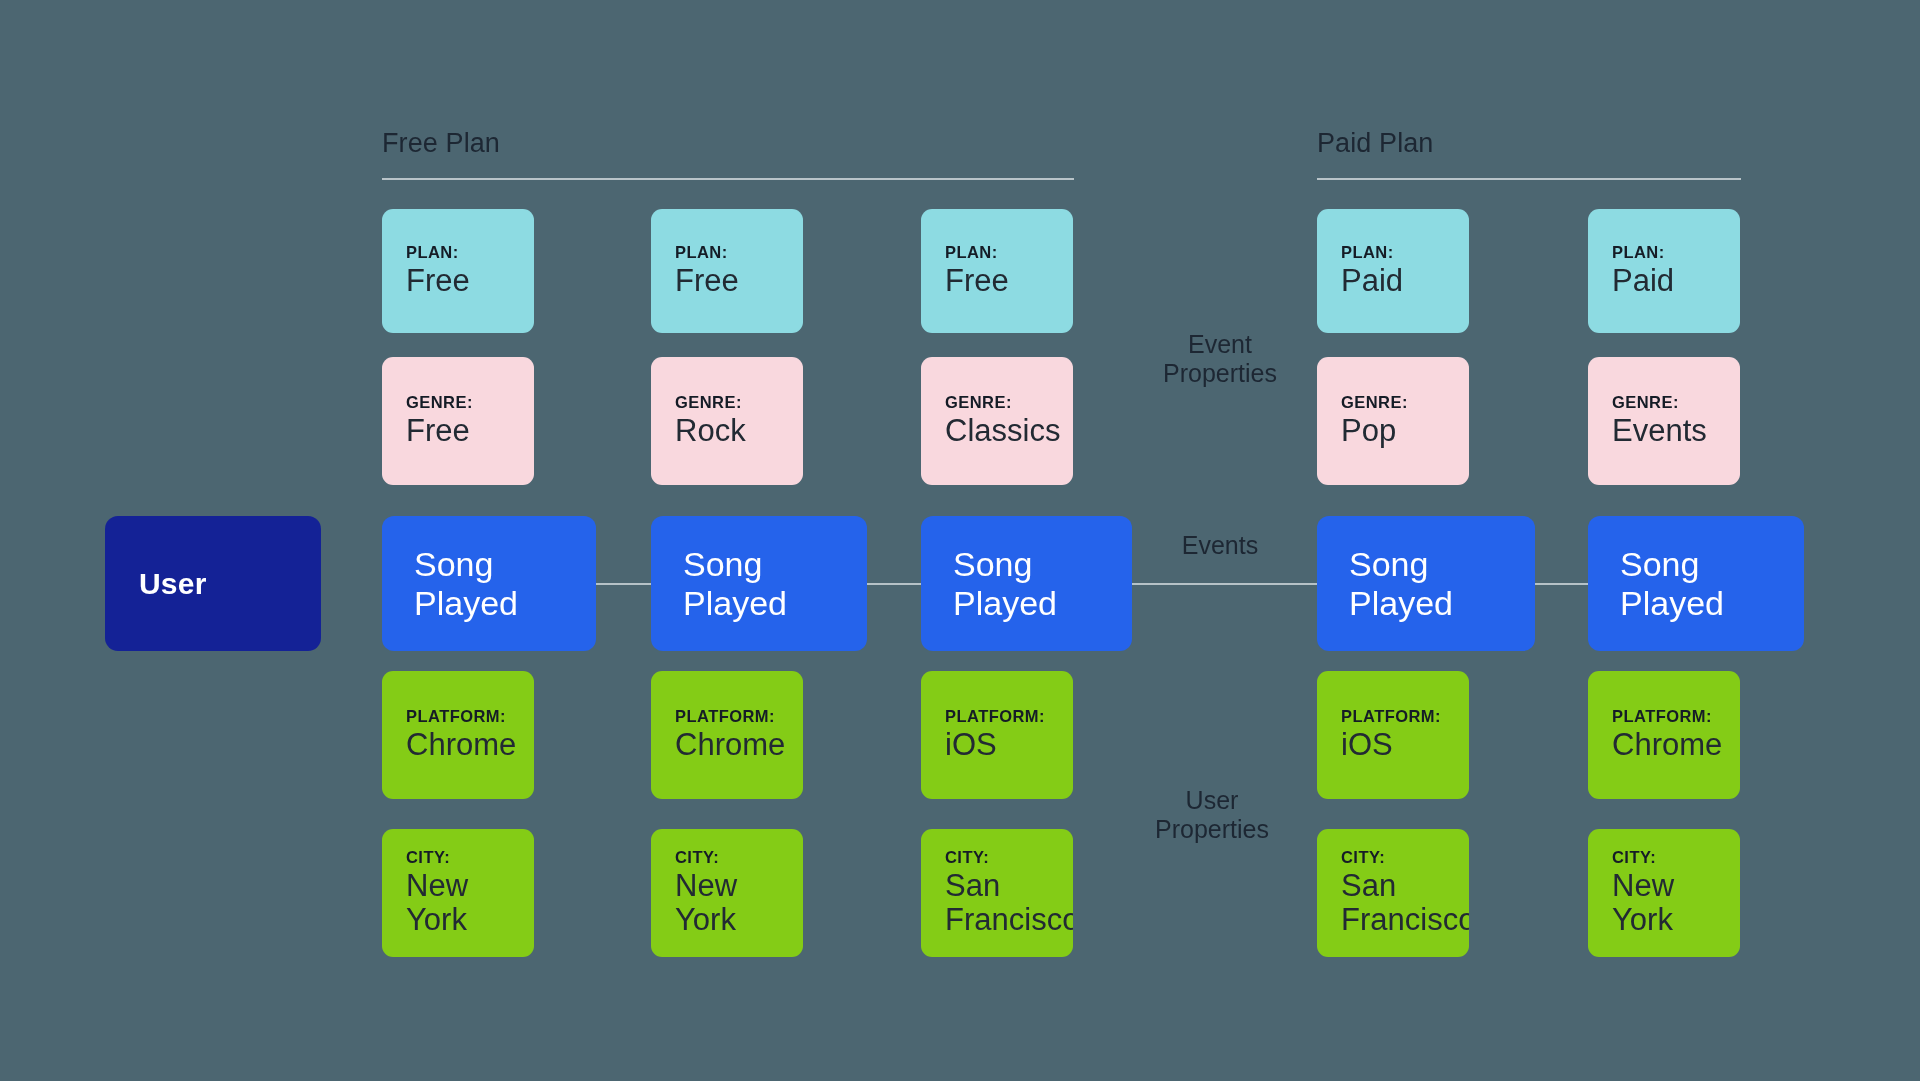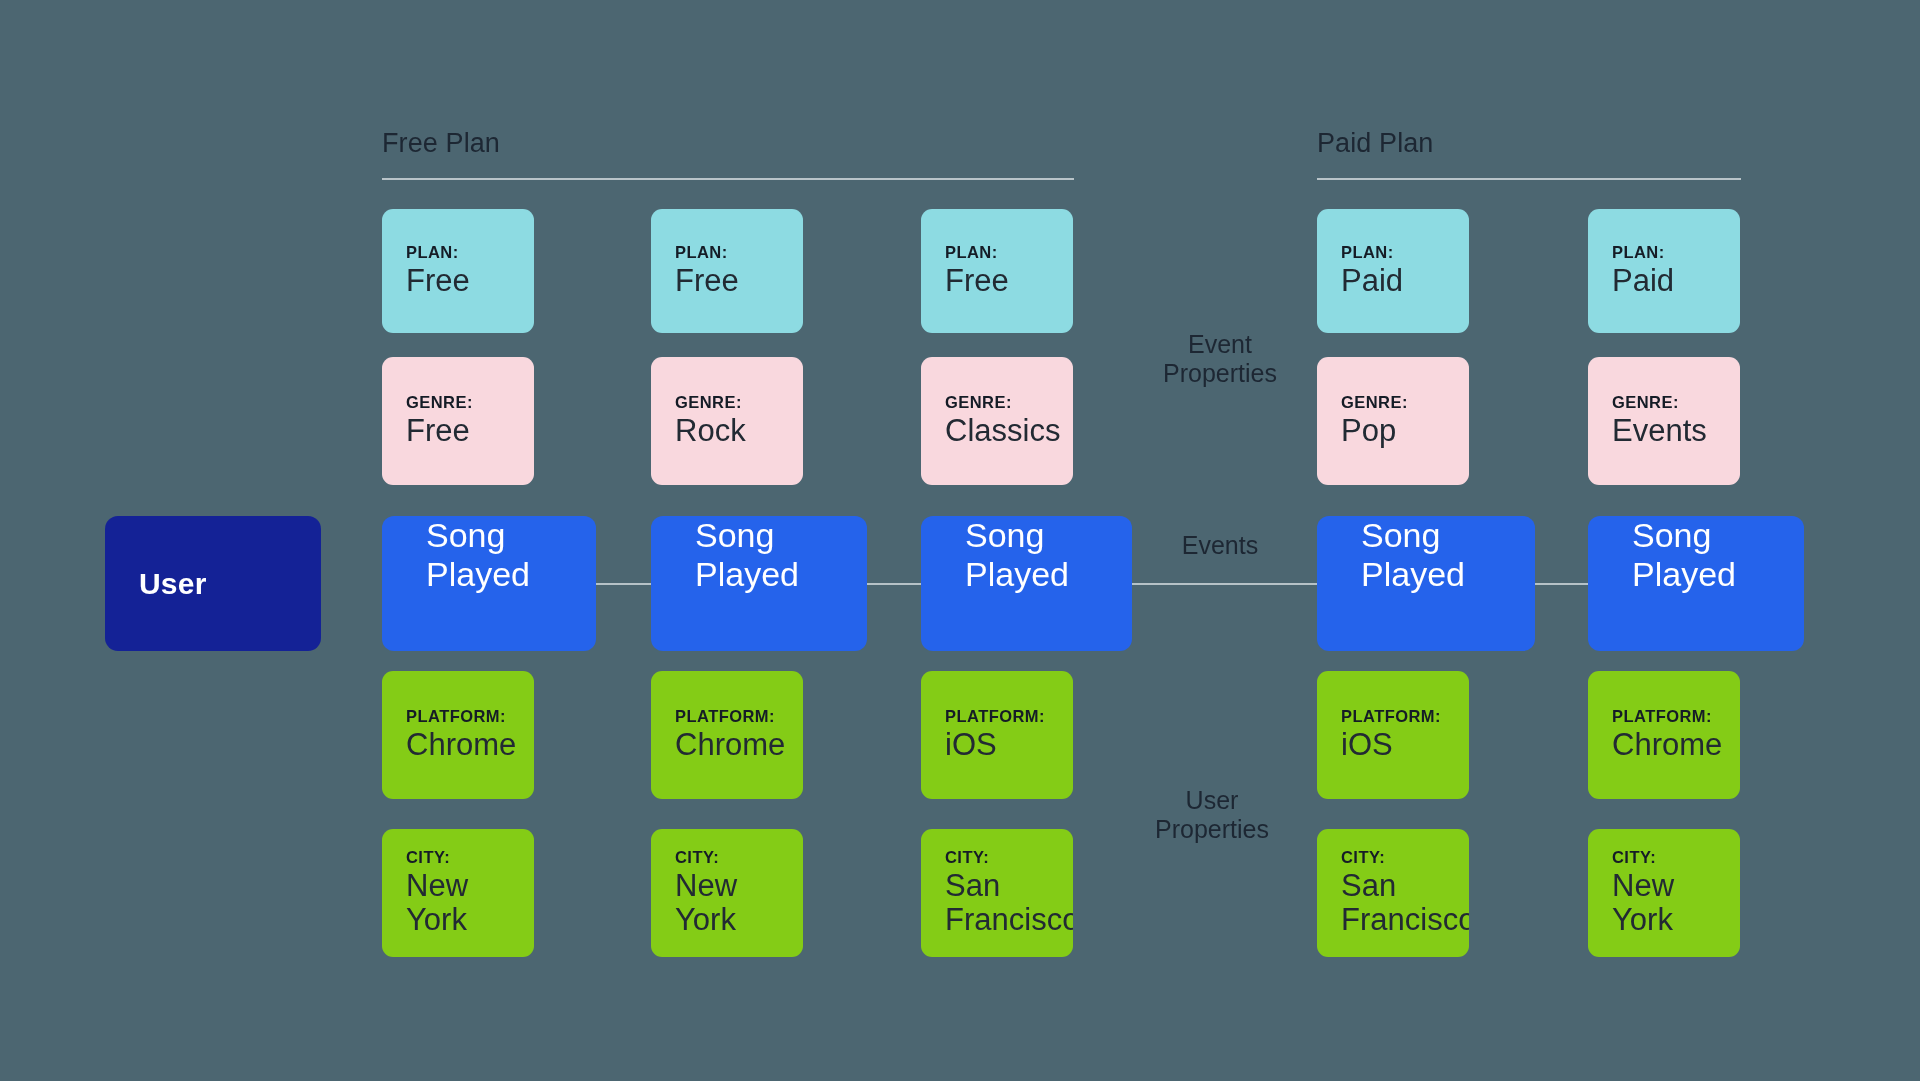--- a/index.html
+++ b/index.html
@@ -65,22 +65,22 @@
   .card.genre { background: #f9d8de; }
   .card.prop  { background: #84cc16; }
 
   
   .event {
     position: absolute;
     background: #2563eb;
     border-radius: 12px;
     box-sizing: border-box;
     display: flex;
-    align-items: flex-start;
-    padding: 0 44px;
+    align-items: center;
+    padding: 0 32px;
     z-index: 3;
   }
   .event .label {
     color: #ffffff;
     font-size: 34px;
     line-height: 1.14;
     font-weight: 400;
     white-space: pre-line;
   }
 

